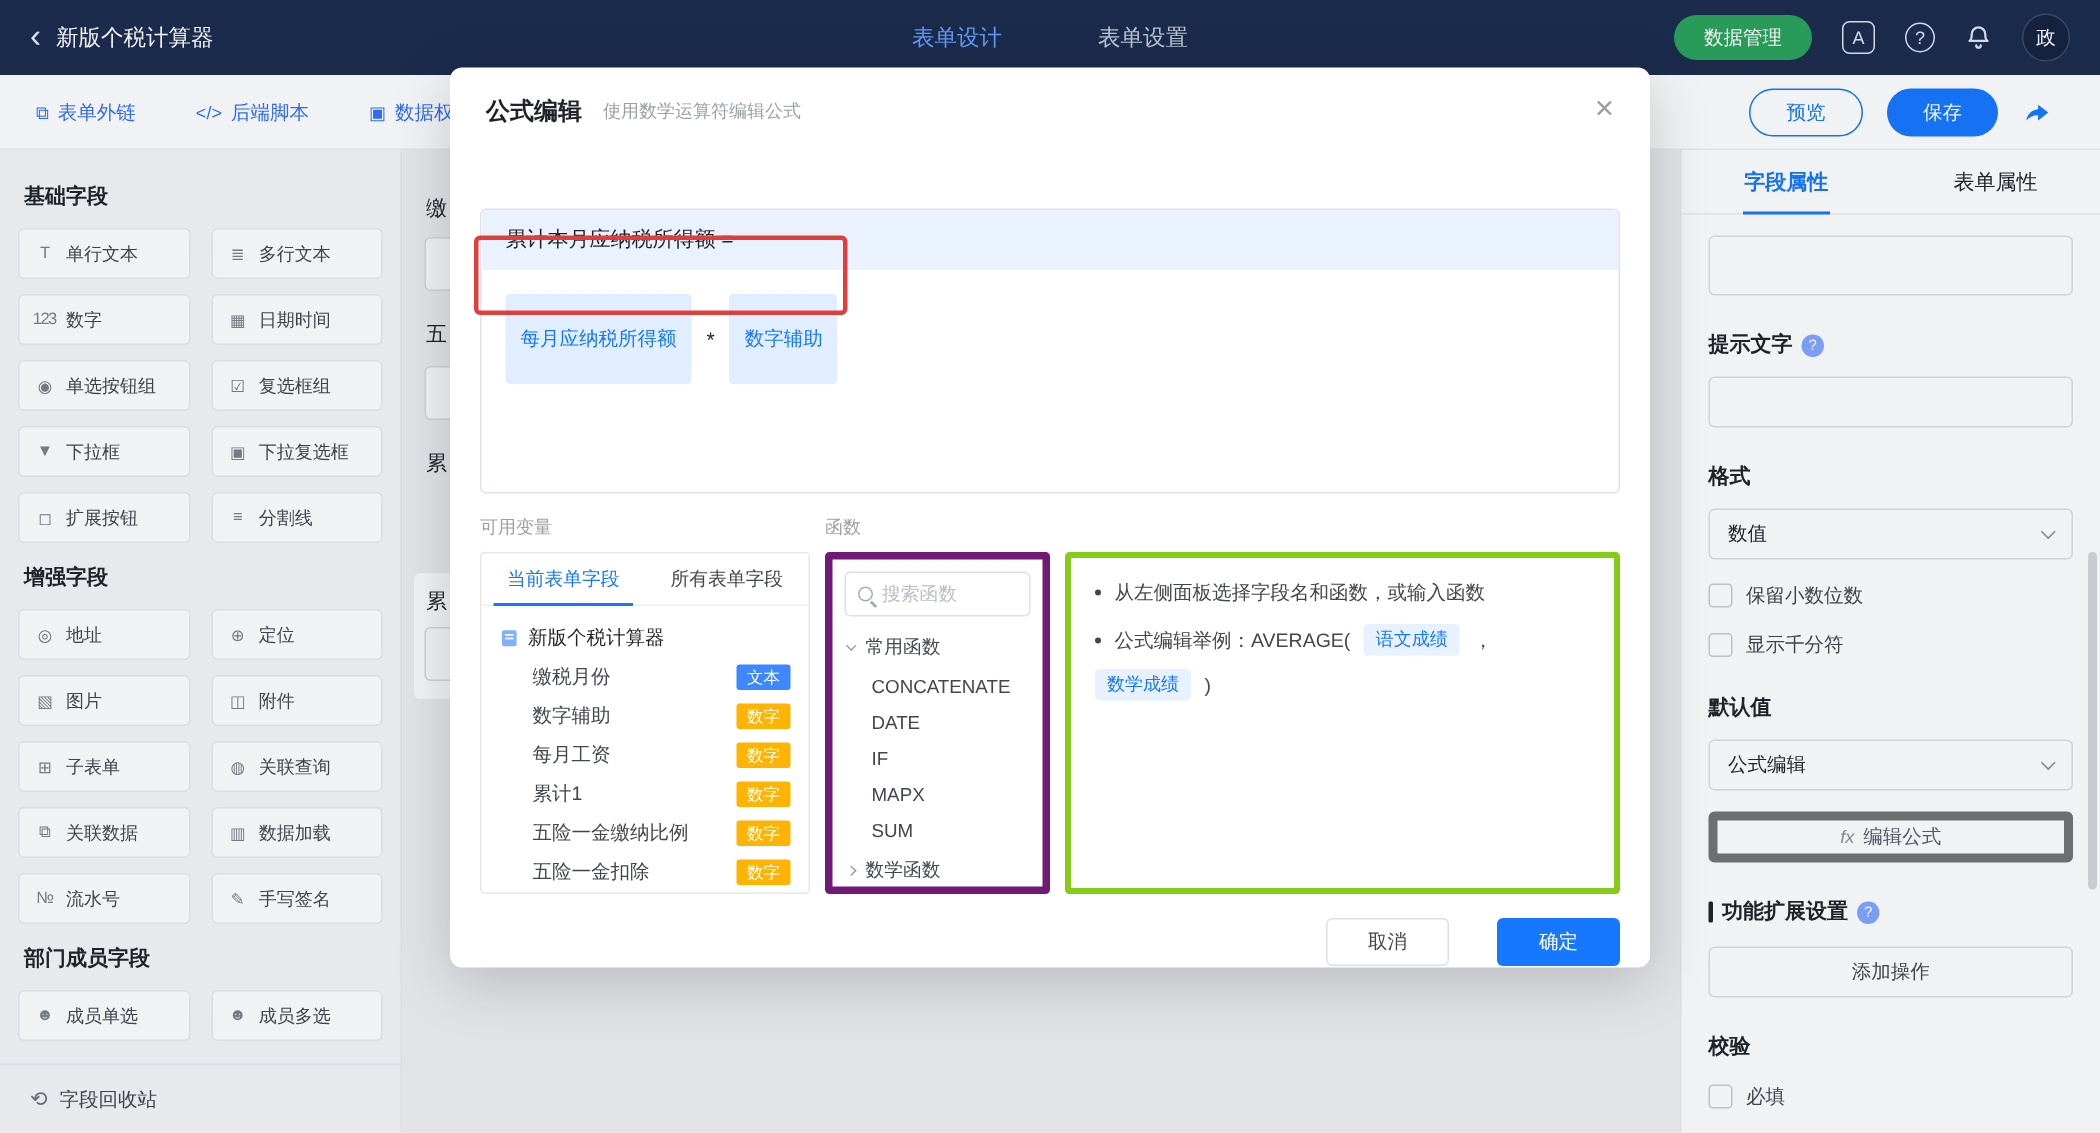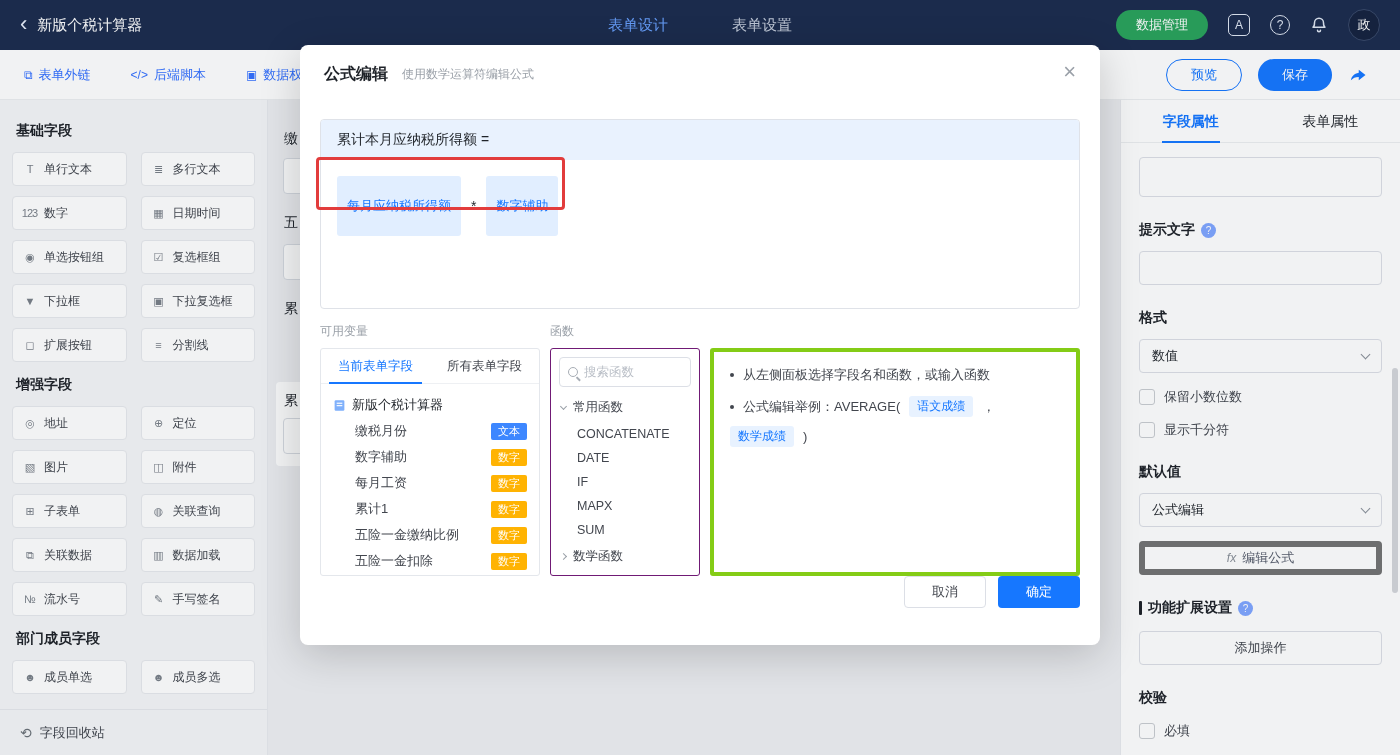--- a/index.html
+++ b/index.html
@@ -64,21 +64,21 @@
 .wide-btn{height:34px;border:1px solid #dcdfe6;border-radius:4px;margin-top:14px;width:100%;background:#fff;font-size:13px;color:#42464e;cursor:pointer}
 
 .overlay{position:absolute;inset:0;background:rgba(20,28,45,0.06);z-index:4}
 .vthumb{position:absolute;right:2px;top:368px;width:6px;height:225px;background:#c8cbd0;border-radius:3px;z-index:4;cursor:grab}
 
 .modal{position:absolute;left:300px;top:45px;width:800px;height:600px;background:#fff;border-radius:8px;box-shadow:0 10px 40px rgba(0,0,0,0.18);z-index:5;padding:0 20px}
 .modal-head{display:flex;align-items:center;height:58px;position:relative;padding:0 4px}
 .m-title{font-size:16px;font-weight:bold}
 .m-sub{font-size:12px;color:#9aa0a8;margin-left:14px}
 .m-close{position:absolute;right:4px;top:16px;font-size:22px;color:#9aa0a8;cursor:pointer;line-height:1}
-.f-editor{border:1px solid #dfe2e8;border-radius:4px;height:190px;margin-top:16px;overflow:hidden}
+.f-editor{border:1px solid #dfe2e8;border-radius:4px;height:190px;margin-top:36px;overflow:hidden}
 .f-head{height:40px;background:#e9f2fe;display:flex;align-items:center;padding:0 16px;font-size:14px;color:#1f2329}
 .f-body{padding:16px;display:flex;align-items:center;gap:10px;flex-wrap:wrap;cursor:text}
 .f-chip{background:#e1eeff;color:#1677ff;font-size:13px;padding:21px 10px;border-radius:3px;cursor:pointer}
 .f-op{font-size:14px;color:#1f2329}
 .annotation{position:absolute;left:16px;top:112px;width:249px;height:53px;border:3px solid #e23c3c;border-radius:4px;pointer-events:none;z-index:2}
 .labels-row{display:flex;margin:14px 0 8px}
 .section-label{font-size:12px;color:#9aa0a8}
 .labels-row .section-label:first-child{width:230px}
 .panels{display:flex;gap:10px;height:228px}
 .vpanel{width:220px;border:1px solid #e4e7ec;border-radius:3px;overflow:hidden;display:flex;flex-direction:column;flex:none}
@@ -86,36 +86,36 @@
 .vtab{flex:1;text-align:center;font-size:12.5px;color:#42464e;padding:9px 0 8px;position:relative;cursor:pointer}
 .vtab.active{color:#1677ff}
 .vtab.active::after{content:"";position:absolute;left:8px;right:8px;bottom:-1px;height:2px;background:#1677ff}
 .vlist{flex:1;padding:8px 10px;overflow:hidden;font-size:13px}
 .vroot{display:flex;align-items:center;gap:6px;padding:4px 2px;color:#1f2329;cursor:pointer}
 .vrow{display:flex;align-items:flex-end;justify-content:space-between;padding:4px 2px 4px 24px;color:#42464e;cursor:pointer}
 .vname{white-space:nowrap;overflow:hidden}
 .tag{font-size:11px;color:#fff;padding:1px 7px;border-radius:2px;flex:none;margin-left:6px}
 .kind-text{background:#3d87ff}
 .kind-number{background:#ffb302}
-.fpanel{width:150px;border:1px solid #701a75;border-radius:3px;padding:8px;font-size:12.5px;color:#42464e;flex:none;overflow:hidden}
+.fpanel{width:150px;border:5px solid #701a75;border-radius:3px;padding:8px;font-size:12.5px;color:#42464e;flex:none;overflow:hidden}
 .fsearch{height:30px;border:1px solid #dcdfe6;border-radius:4px;display:flex;align-items:center;padding:0 8px;gap:6px;margin-bottom:6px}
 .fsearch input{border:none;outline:none;width:100%;font-size:12px;color:#42464e;font:inherit}
 .fsearch input::placeholder{color:#b9bec6}
 .mag{width:10px;height:10px;border:1.5px solid #a7adb5;border-radius:50%;position:relative;flex:none}
 .mag::after{content:"";position:absolute;right:-4px;bottom:-3px;width:5px;height:1.5px;background:#a7adb5;transform:rotate(45deg)}
 .group-row{display:flex;align-items:center;gap:7px;padding:6px 2px;cursor:pointer}
 .gchev{width:5px;height:5px;border-right:1.5px solid #9aa0a8;border-bottom:1.5px solid #9aa0a8;flex:none}
 .gchev.open{transform:rotate(45deg);margin-top:-2px}
 .gchev.closed{transform:rotate(-45deg)}
 .fitem{padding:5px 2px 5px 18px;cursor:pointer;white-space:nowrap}
 .hpanel{flex:1;border:4px solid #84cc16;border-radius:3px;padding:14px 16px;font-size:13px;color:#42464e;overflow:hidden}
 .hline{display:flex;gap:9px;margin-bottom:12px;align-items:center;flex-wrap:wrap}
 .bullet{width:4px;height:4px;background:#42464e;border-radius:50%;flex:none}
 .h-chip{background:#e8f2ff;color:#1677ff;padding:2px 8px;border-radius:3px;font-size:12px;cursor:default}
-.modal-foot{display:flex;justify-content:flex-end;gap:12px;}
+.modal-foot{display:flex;justify-content:flex-end;gap:32px;margin-top:16px}
 .btn-cancel{width:82px;height:32px;border:1px solid #dcdfe6;border-radius:4px;background:#fff;color:#42464e;font-size:13px;cursor:pointer}
 .btn-ok{width:82px;height:32px;background:#1677ff;border:none;border-radius:4px;color:#fff;font-size:13px;cursor:pointer}
 </style>
 </head>
 <body>
 
 <header class="topbar">
   <div class="tb-left">
     <span class="back">‹</span>
     <span class="app-title">新版个税计算器</span>

